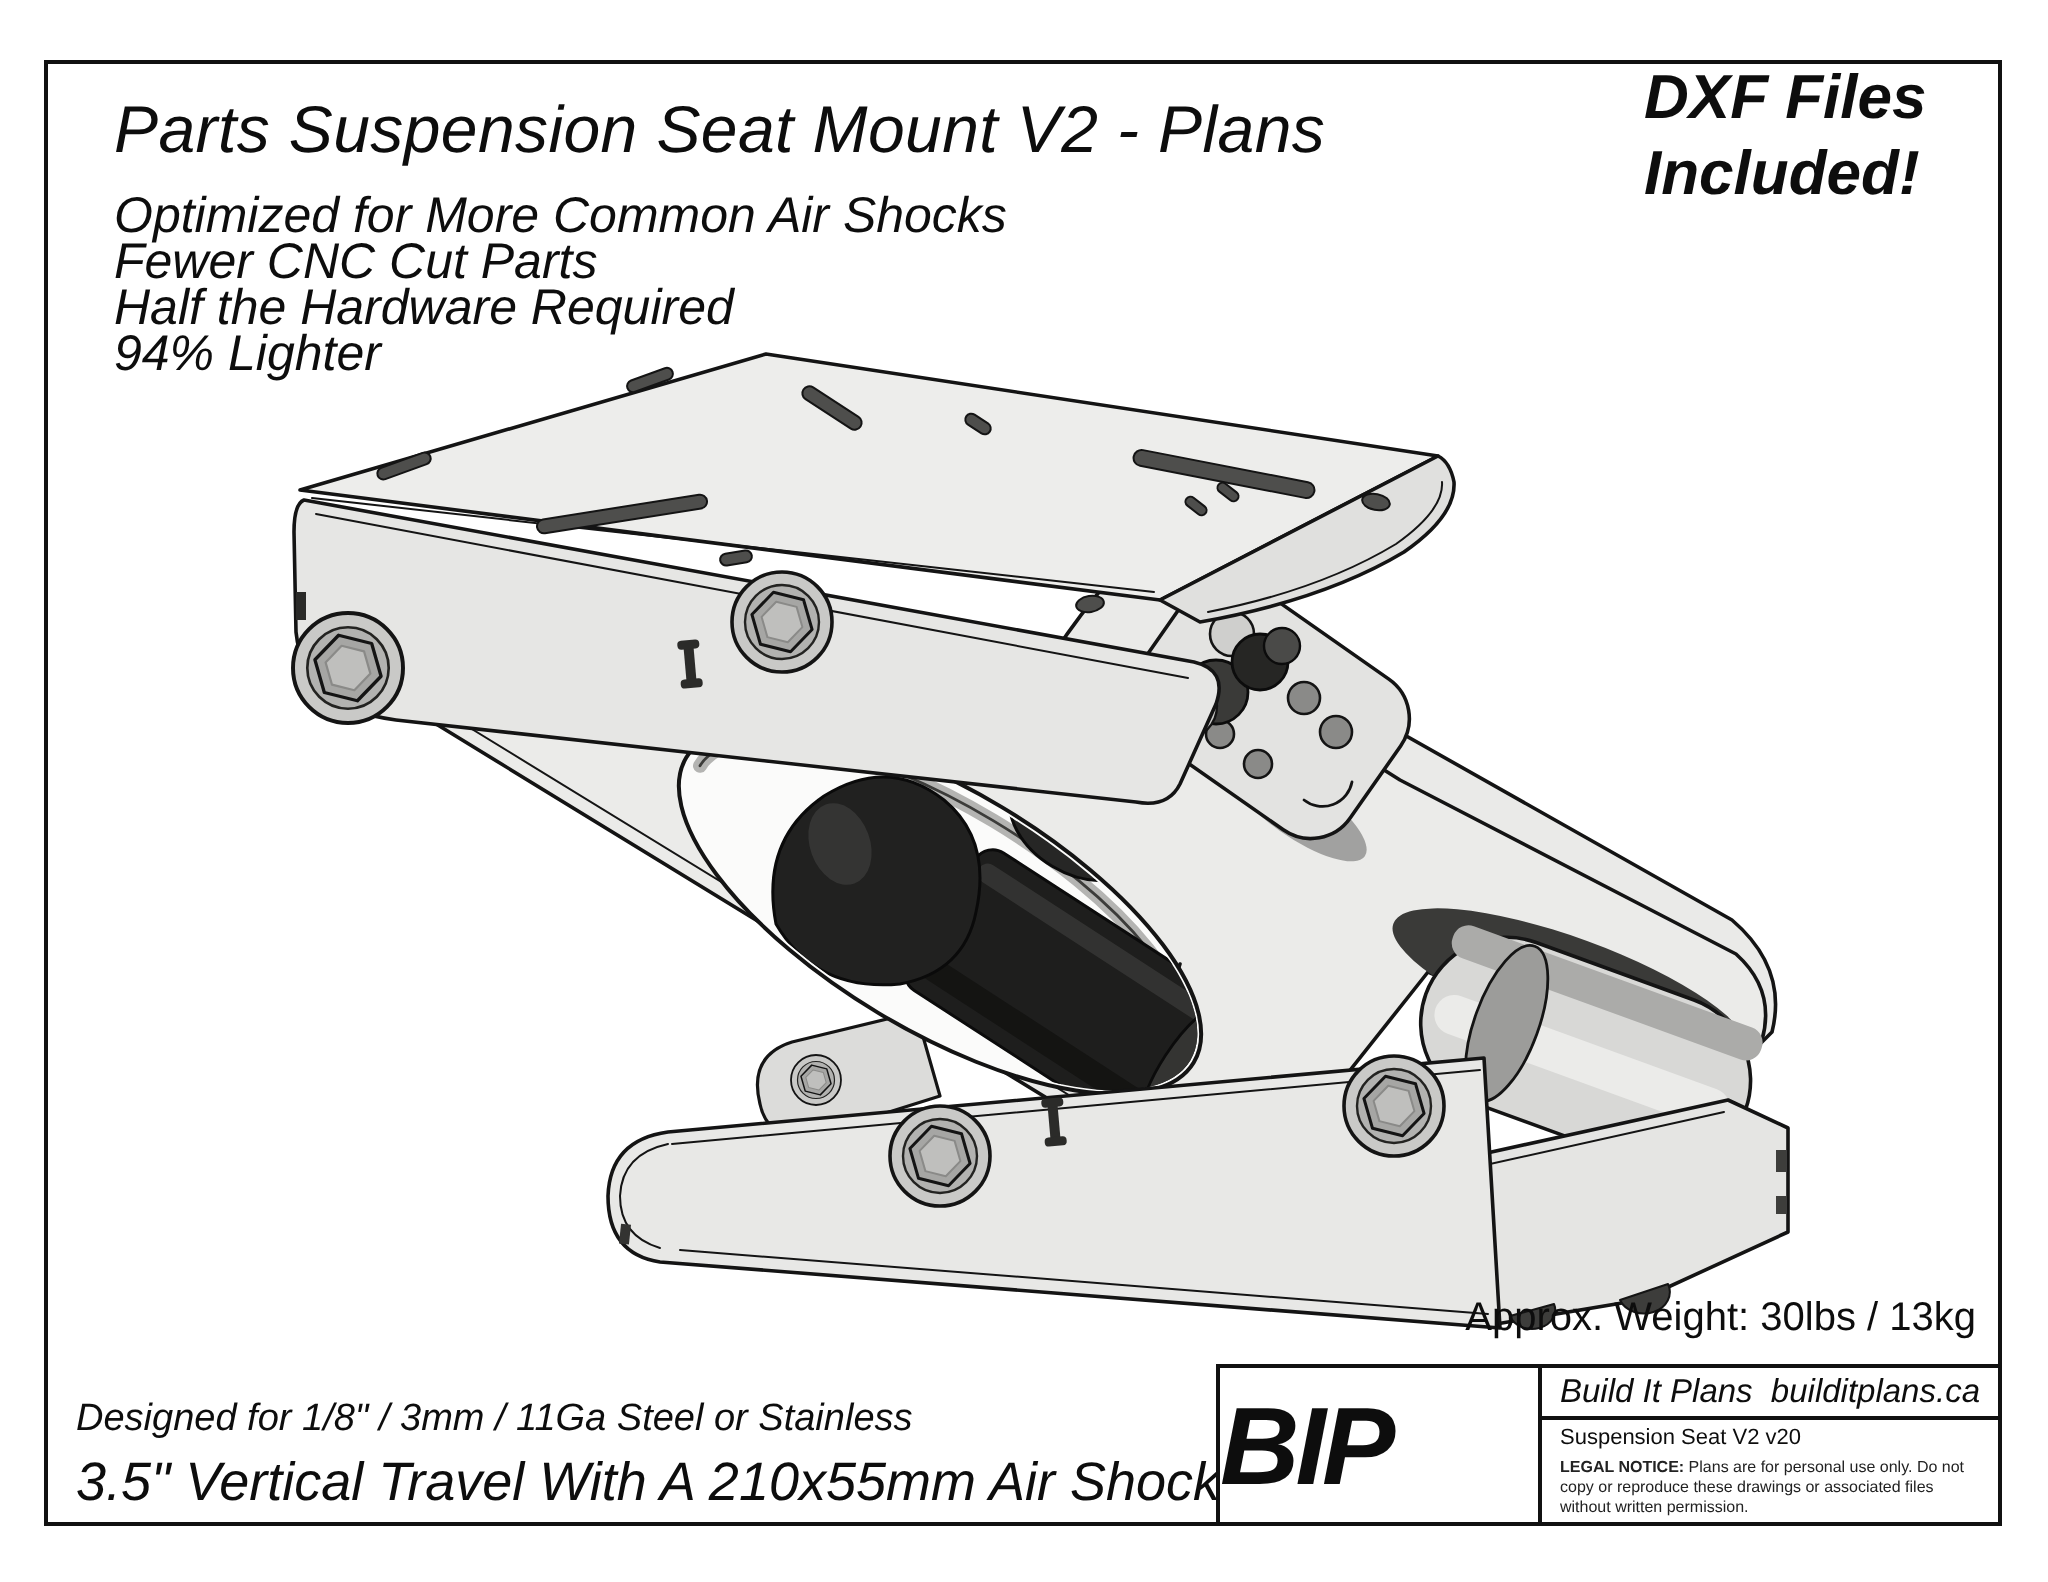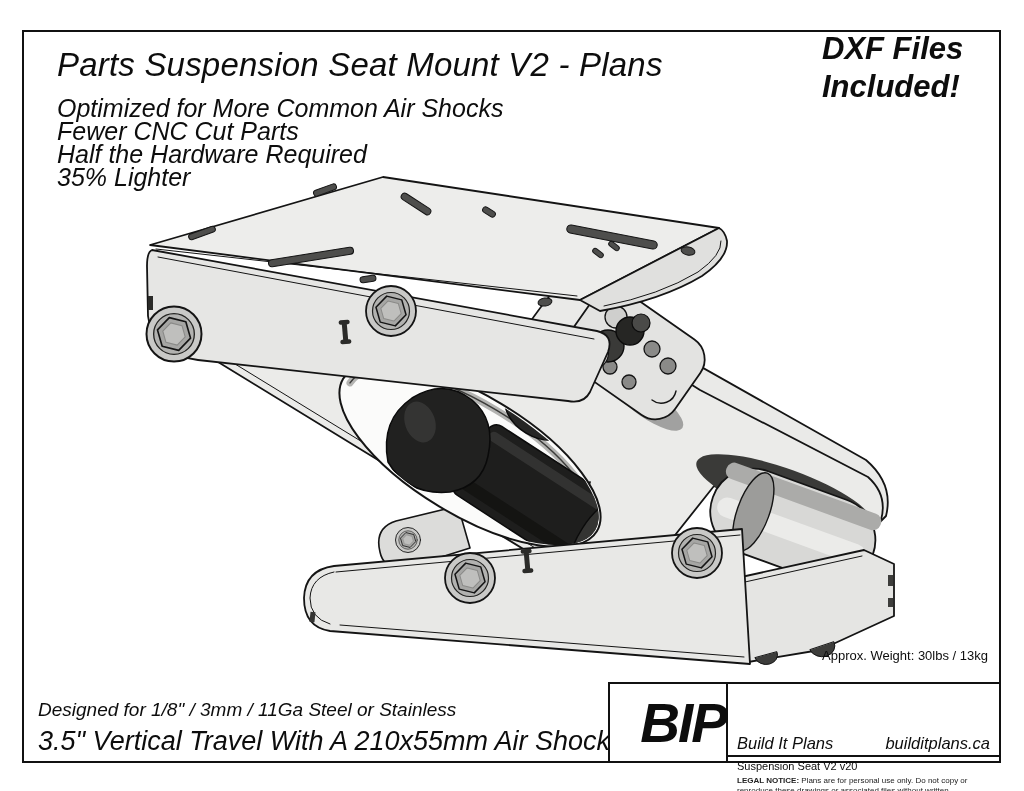--- a/index.html
+++ b/index.html
@@ -6,32 +6,32 @@
   body{width:1024px;height:791px;position:relative;overflow:hidden;
        font-family:"Liberation Sans", sans-serif;color:#0d0d0d;}
   .frame{position:absolute;left:22px;top:30px;width:979px;height:733px;
          border:2px solid #111;box-sizing:border-box;}
   .drawing-svg{position:absolute;left:0;top:0;width:1024px;height:791px;}
   .hdr{position:absolute;left:57px;top:46px;}
   .hdr-title{font-size:33px;font-style:italic;font-weight:400;letter-spacing:.2px;white-space:nowrap;}
   .hdr-feats{margin-top:13px;font-size:25px;font-style:italic;line-height:23px;}
   .dxf{position:absolute;left:822px;top:30px;font-size:31px;line-height:38px;
        font-weight:700;font-style:italic;white-space:nowrap;}
-  .weight{position:absolute;right:36px;top:648px;font-size:13px;white-space:nowrap;}
+  .weight{position:absolute;right:36px;top:648px;font-size:20px;white-space:nowrap;}
   .specs{position:absolute;left:38px;top:699px;font-style:italic;}
   .specs .s1{font-size:19px;margin-bottom:5px;}
   .specs .s2{font-size:27px;}
   .tblock{position:absolute;left:608px;top:682px;width:393px;height:81px;
           border:2px solid #111;box-sizing:border-box;background:#fff;display:flex;}
-  .tblock .logo-cell{width:118px;border-right:2px solid #111;box-sizing:border-box;
-          display:flex;align-items:center;justify-content:flex-end;}
+  .tblock .logo-cell{width:161px;border-right:2px solid #111;box-sizing:border-box;
+          display:flex;align-items:center;justify-content:flex-start;}
   .tblock .logo{font-size:55px;font-weight:700;font-style:italic;letter-spacing:-2px;}
   .tblock .info-cell{flex:1;display:flex;flex-direction:column;min-width:0;}
   .tblock .row1{height:26px;border-bottom:2px solid #111;box-sizing:border-box;
-          display:flex;align-items:center;justify-content:space-between;padding:12px 9px;margin-top:47px;}
+          display:flex;align-items:center;justify-content:space-between;padding:12px 9px;}
   .tblock .company{font-size:16.5px;font-style:italic;}
   .tblock .website{font-size:16.5px;font-style:italic;}
   .tblock .row2{padding:3px 9px 0 9px;}
   .tblock .doc{font-size:11px;}
   .tblock .legal{margin-top:4px;font-size:8px;line-height:10px;color:#222;}
   .tblock .legal b{font-weight:700;}
 </style>
 </head>
 <body>
 
@@ -175,21 +175,21 @@
     </g>
   </g>
 </svg>
 
 <div class="hdr">
   <div class="hdr-title">Parts Suspension Seat Mount V2 - Plans</div>
   <div class="hdr-feats">
     <div>Optimized for More Common Air Shocks</div>
     <div>Fewer CNC Cut Parts</div>
     <div>Half the Hardware Required</div>
-    <div>35% Lighter</div>
+    <div>94% Lighter</div>
   </div>
 </div>
 
 <div class="dxf">
   <div>DXF Files</div>
   <div>Included!</div>
 </div>
 
 <div class="weight">Approx. Weight: 30lbs / 13kg</div>
 

